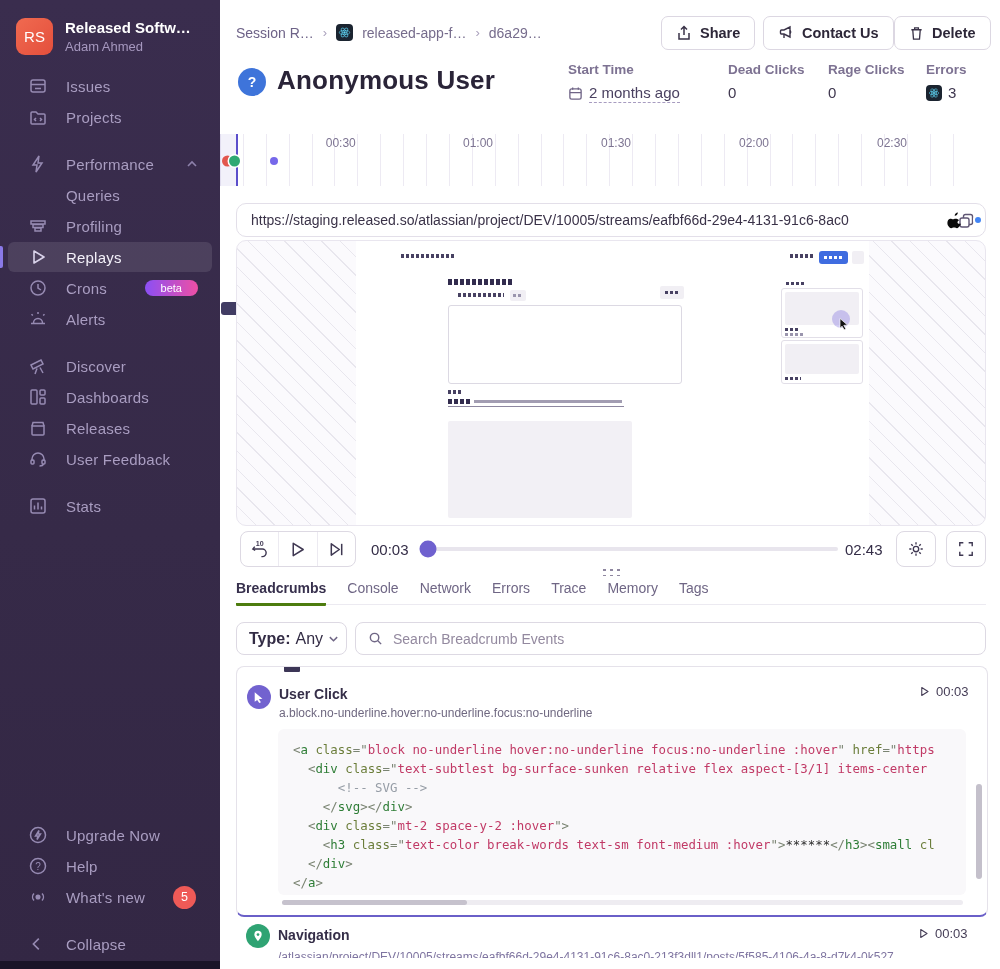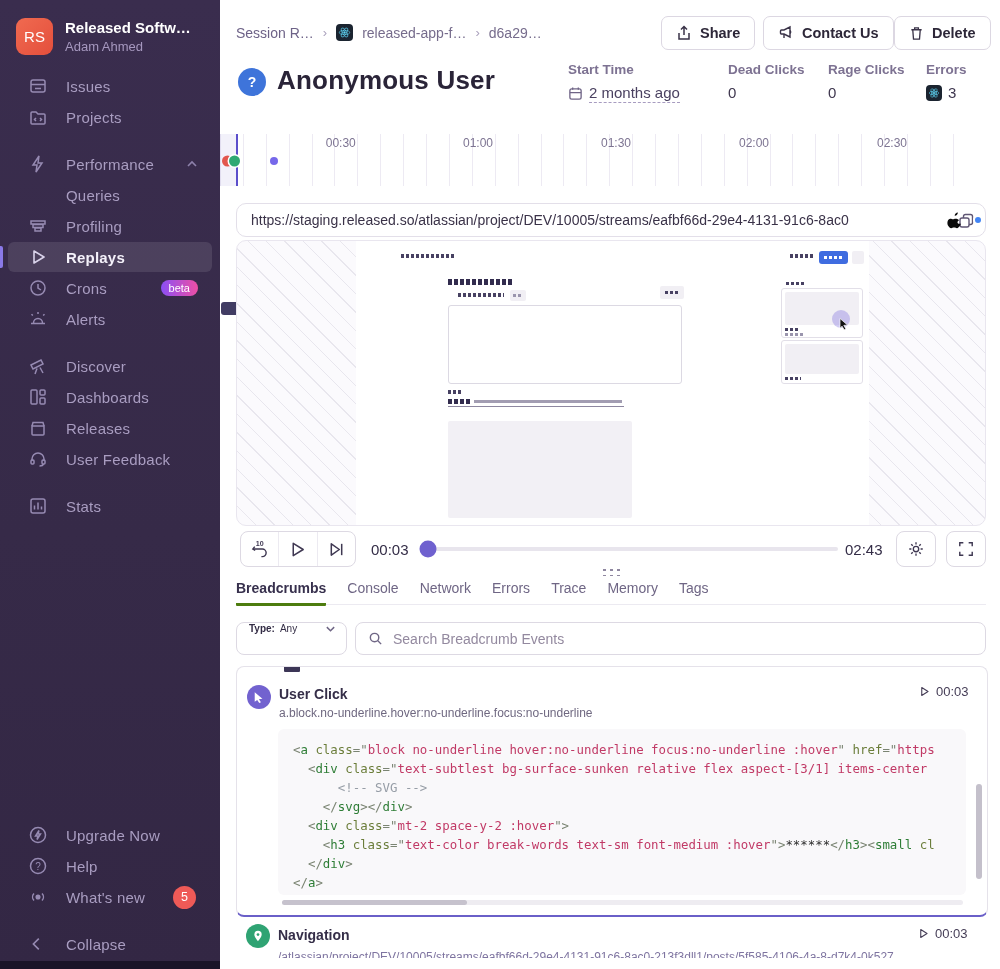--- a/index.html
+++ b/index.html
@@ -12,27 +12,27 @@
   .sb-strip{position:absolute;left:0;top:961px;width:220px;height:8px;background:#1a1428;}
   .org{position:absolute;left:16px;top:18px;display:flex;gap:12px;align-items:center;cursor:pointer;}
   .org-avatar{width:37px;height:37px;border-radius:9px;background:linear-gradient(135deg,#f06a50,#e44f3c);
     color:#fff;font-weight:normal;font-size:15px;display:flex;align-items:center;justify-content:center;}
   .org-name{color:#fff;font-weight:700;font-size:15px;line-height:17px;width:140px;white-space:nowrap;overflow:hidden;}
   .org-user{color:#a698bf;font-size:13px;margin-top:3px;}
   .sb-item{position:absolute;left:8px;width:204px;height:30px;display:flex;align-items:center;border-radius:6px;color:#a99dc1;}
   .sb-item .sb-ic{width:20px;margin-left:20px;margin-right:18px;color:#968ab2;}
   .sb-item .sb-lbl{font-size:15px;letter-spacing:.2px;}
   .sb-item.active{background:rgba(255,255,255,.10);color:#efeaf7;}
-  .sb-item.active .sb-lbl{color:#f4f1fa;font-weight:700;}
+  .sb-item.active .sb-lbl{color:#f4f1fa;font-weight:400;}
   .sb-item.active .sb-ic{color:#d9d2ea;}
   .sb-item.sub .sb-lbl{margin-left:58px;}
   .sb-indicator{position:absolute;left:0;top:246px;width:3px;height:22px;background:#8a79e8;border-radius:0 2px 2px 0;}
   .sb-chev{margin-left:auto;margin-right:14px;color:#8d81ab;}
   .badge-beta{margin-left:auto;margin-right:14px;background:linear-gradient(90deg,#8b4ff5,#ee4fa4);
-    color:#fff;font-size:11px;padding:2px 8px;border-radius:9px;}
+    color:#fff;font-size:11px;padding:2px 16px;border-radius:9px;}
   .badge-count{margin-left:auto;margin-right:16px;width:23px;height:23px;border-radius:50%;
     background:#ee5a57;color:#fff;font-size:12.5px;display:flex;align-items:center;justify-content:center;}
 
   
   .crumbs{position:absolute;left:236px;top:24px;display:flex;align-items:center;gap:9px;font-size:14px;color:#766c8c;}
   .crumb-sep{color:#aba2bd;font-size:13px;}
   .proj-chip{width:17px;height:17px;border-radius:4px;background:#1b2430;display:flex;align-items:center;justify-content:center;}
   .hbtn{position:absolute;top:16px;height:34px;border:1px solid #dcd7e2;border-radius:7px;background:#fff;
     display:flex;align-items:center;gap:8px;padding:0 14px;font-size:14.5px;font-weight:600;color:#2d2738;box-sizing:border-box;cursor:pointer;}
   .hbtn .ic{color:#3a3348;}
@@ -96,21 +96,21 @@
     background-image:radial-gradient(circle 1.4px,#8f87a0 1.3px,transparent 1.4px);
     background-size:7px 6px;}
 
   
   .tabs{position:absolute;left:236px;top:580px;width:750px;display:flex;gap:21px;border-bottom:1px solid #eceaf1;height:24px;}
   .tab{font-size:14px;color:#6f6685;padding-bottom:9px;cursor:pointer;white-space:nowrap;}
   .tab.active{color:#37304d;font-weight:600;border-bottom:3px solid #4d7c0f;margin-bottom:-2px;border-radius:1px;}
 
   
   .type-dd{position:absolute;left:236px;top:622px;width:111px;height:33px;border:1px solid #ddd9e3;border-radius:8px;
-    box-sizing:border-box;display:flex;gap:5px;padding:0 10px 0 12px;font-size:10px;color:#332c45;cursor:pointer;}
+    box-sizing:border-box;display:flex;align-items:center;gap:5px;padding:0 10px 0 12px;font-size:16px;color:#332c45;cursor:pointer;}
   .type-dd .tl{font-weight:700;}
   .search-box{position:absolute;left:355px;top:622px;width:631px;height:33px;border:1px solid #ddd9e3;border-radius:8px;
     box-sizing:border-box;display:flex;align-items:center;gap:8px;padding:0 12px;}
   .search-box input{border:none;outline:none;flex:1;font-size:14px;color:#3a3248;font-family:"Liberation Sans",sans-serif;}
   .search-box input::placeholder{color:#93899f;}
 
   
   .list-panel{position:absolute;left:236px;top:666px;width:752px;height:251px;border:1px solid #e5e2ea;
     border-bottom:2px solid #6a5fc8;border-radius:8px;box-sizing:border-box;overflow:hidden;background:#fff;}
   .evt-icon{position:absolute;width:24px;height:24px;border-radius:50%;display:flex;align-items:center;justify-content:center;}

